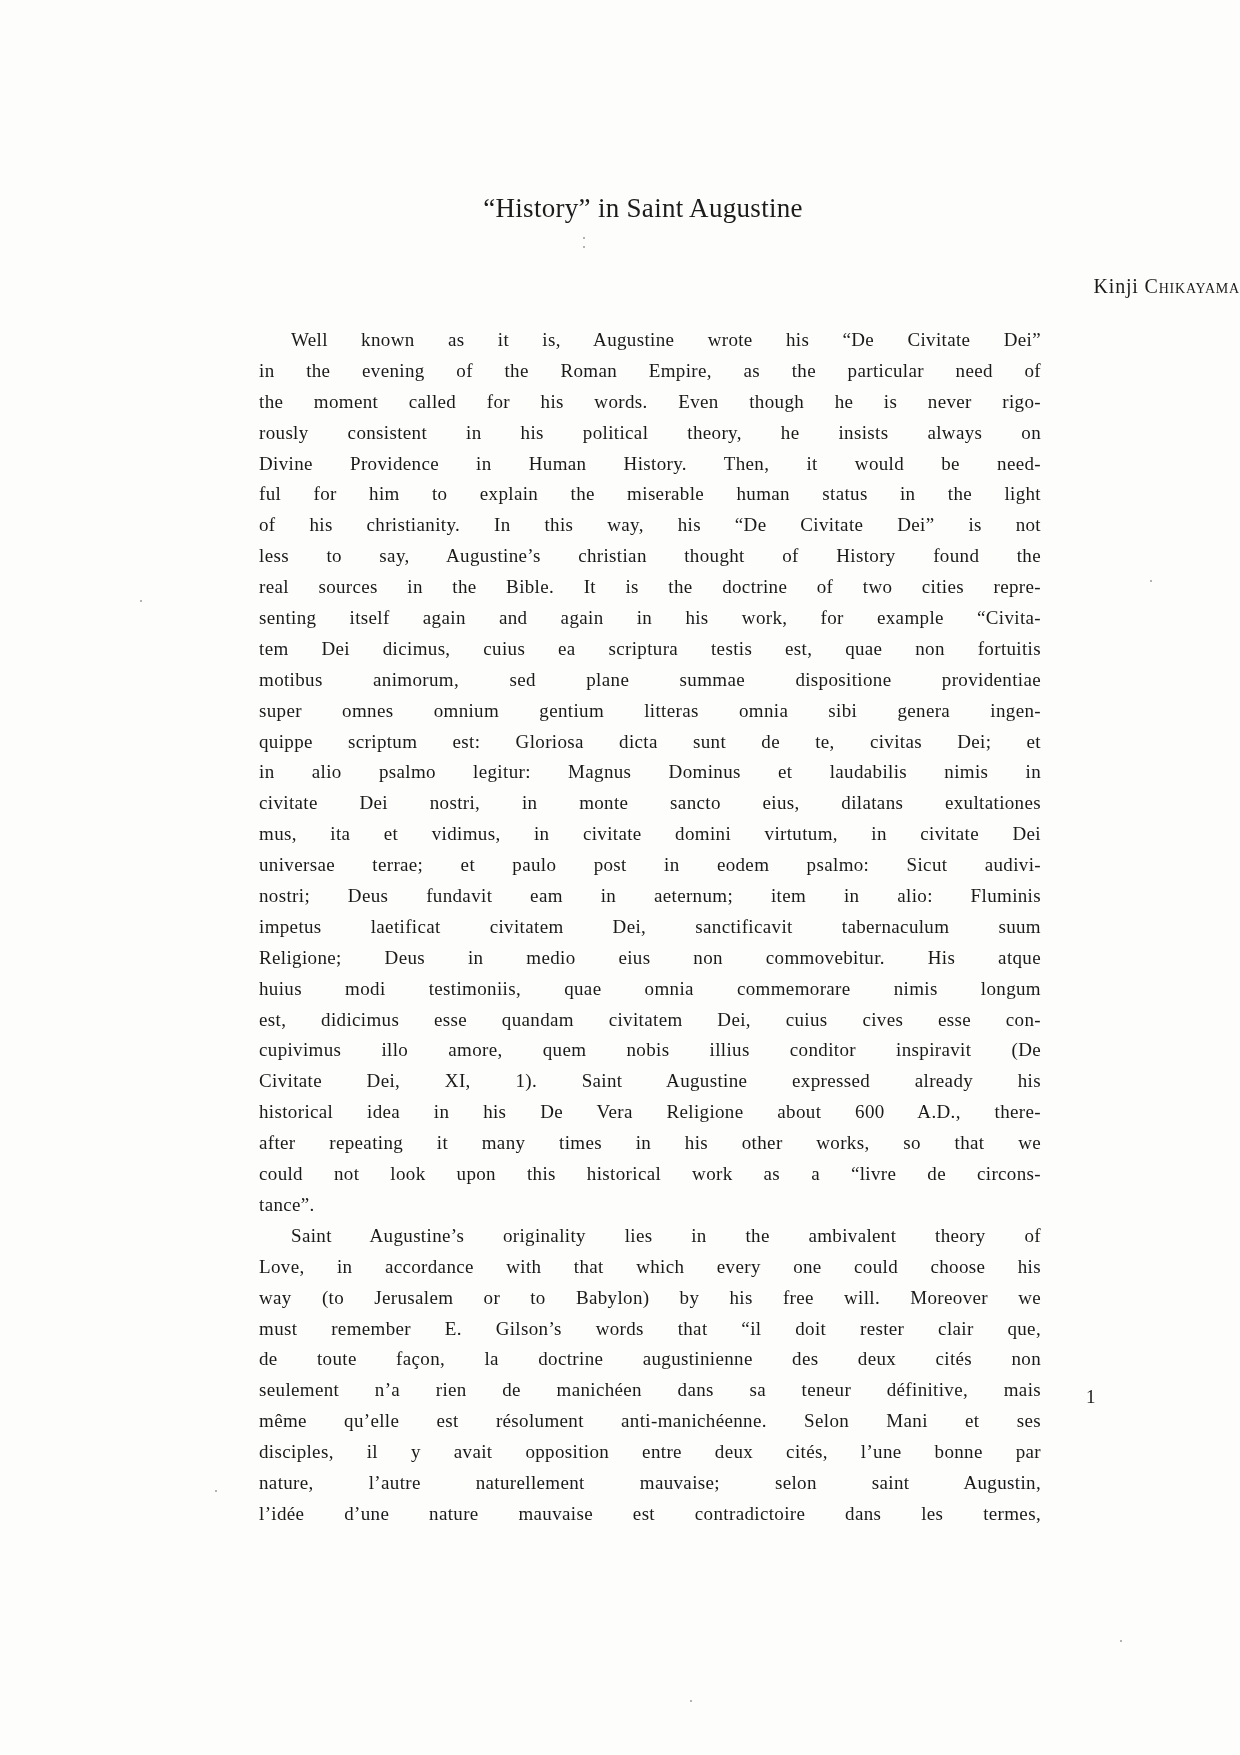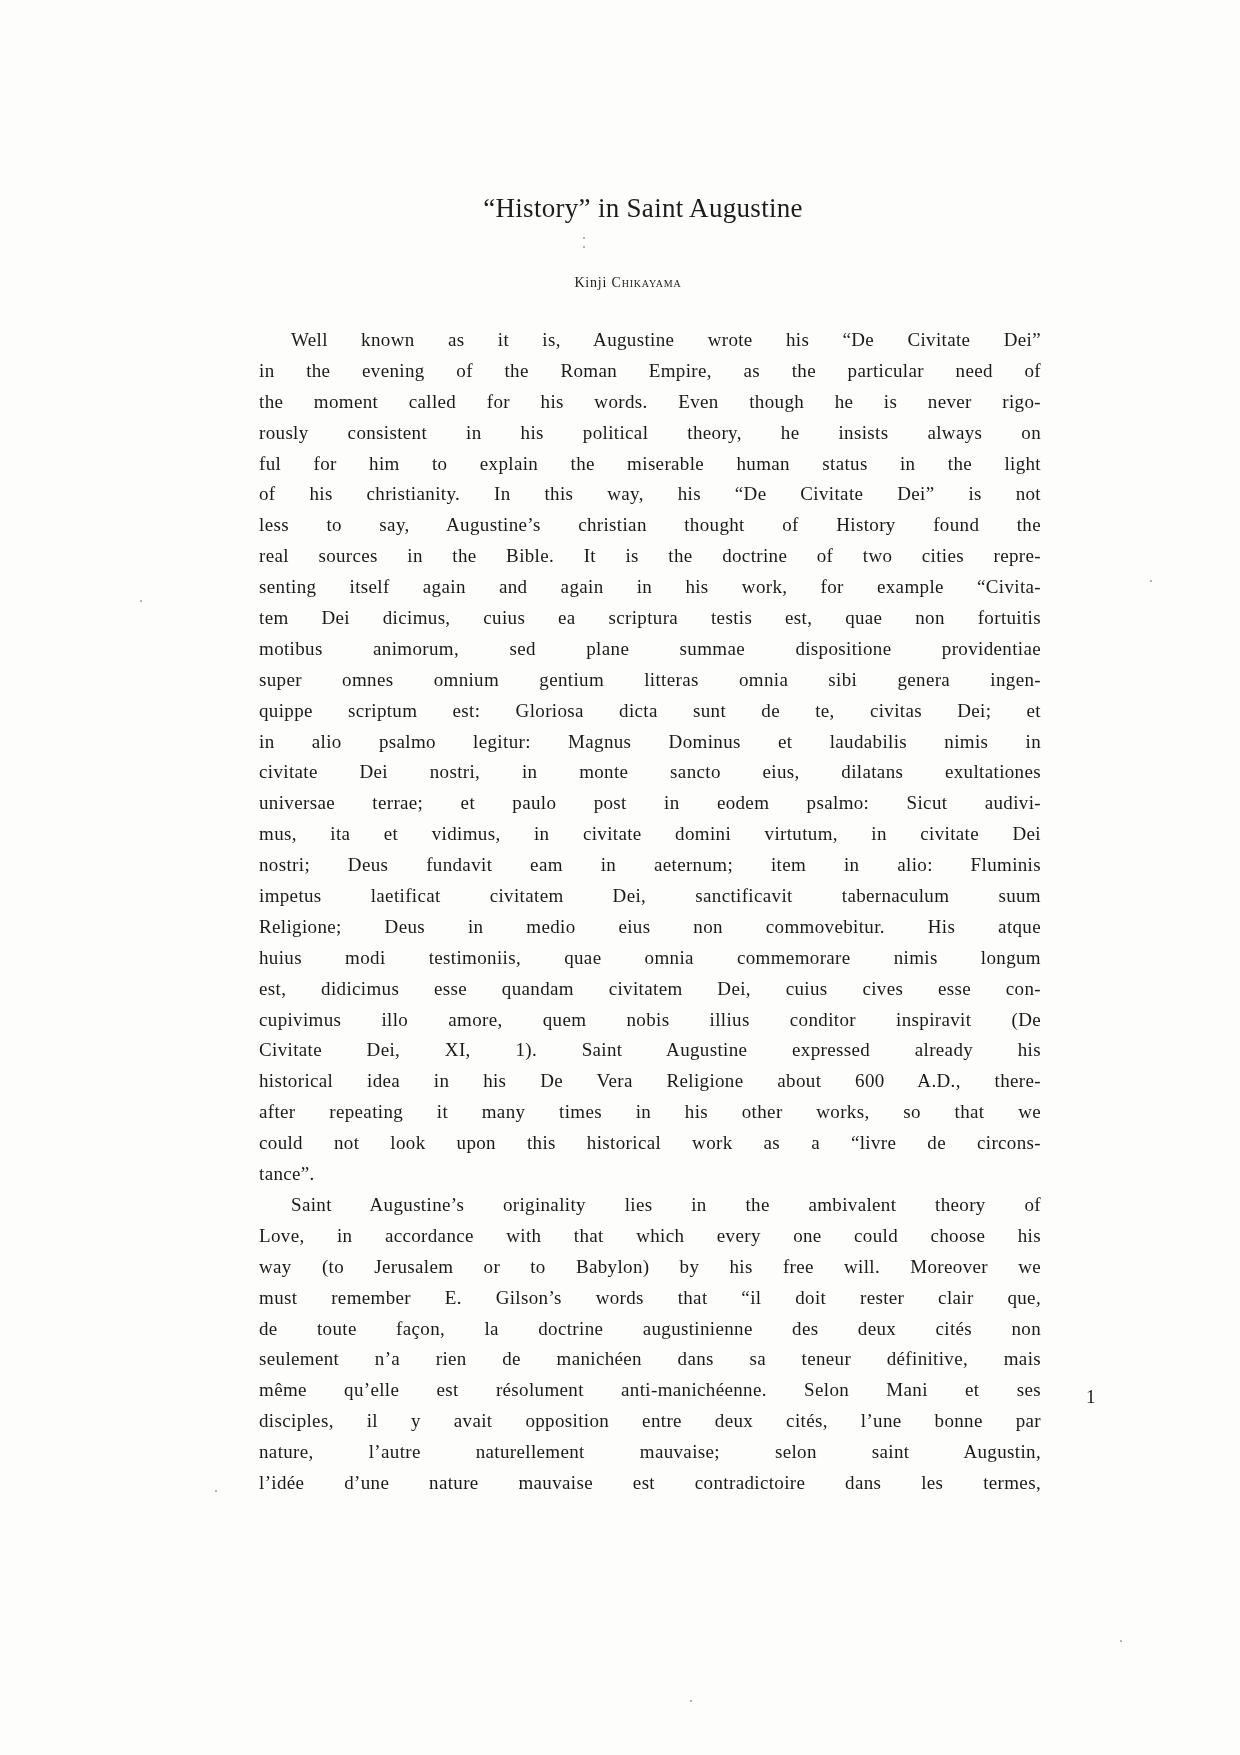--- a/index.html
+++ b/index.html
@@ -32,22 +32,22 @@
       letter-spacing: 0.3px;
       color: #1c1c1c;
       padding-left: 46px;
       box-sizing: border-box;
     }
     .author {
       position: absolute;
       top: 275px;
       left: 0;
       width: 1240px;
-      text-align: center;
-      font-size: 14px;
+      text-align: right;
+      font-size: 20px;
       letter-spacing: 0.8px;
       padding-left: 16px;
       box-sizing: border-box;
     }
     .author .sc {
       font-variant: small-caps;
     }
     .body-text {
       position: absolute;
       left: 259px;
@@ -96,33 +96,34 @@
     <span>Kinji</span>
     <span class="sc">Chikayama</span>
   </div>
 
   <div class="body-text">
     <div>
       <span class="line first">Well known as it is, Augustine wrote his “De Civitate Dei”</span>
       <span class="line">in the evening of the Roman Empire, as the particular need of</span>
       <span class="line">the moment called for his words. Even though he is never rigo-</span>
       <span class="line">rously consistent in his political theory, he insists always on</span>
+      <span class="line">Divine Providence in Human History. Then, it would be need-</span>
       <span class="line">ful for him to explain the miserable human status in the light</span>
       <span class="line">of his christianity. In this way, his “De Civitate Dei” is not</span>
       <span class="line">less to say, Augustine’s christian thought of History found the</span>
       <span class="line">real sources in the Bible. It is the doctrine of two cities repre-</span>
       <span class="line">senting itself again and again in his work, for example “Civita-</span>
       <span class="line">tem Dei dicimus, cuius ea scriptura testis est, quae non fortuitis</span>
       <span class="line">motibus animorum, sed plane summae dispositione providentiae</span>
       <span class="line">super omnes omnium gentium litteras omnia sibi genera ingen-</span>
       <span class="line">quippe scriptum est: Gloriosa dicta sunt de te, civitas Dei; et</span>
       <span class="line">in alio psalmo legitur: Magnus Dominus et laudabilis nimis in</span>
       <span class="line">civitate Dei nostri, in monte sancto eius, dilatans exultationes</span>
+      <span class="line">mus, ita et vidimus, in civitate domini virtutum, in civitate Dei</span>
       <span class="line">universae terrae; et paulo post in eodem psalmo: Sicut audivi-</span>
-      <span class="line">mus, ita et vidimus, in civitate domini virtutum, in civitate Dei</span>
       <span class="line">nostri; Deus fundavit eam in aeternum; item in alio: Fluminis</span>
       <span class="line">impetus laetificat civitatem Dei, sanctificavit tabernaculum suum</span>
       <span class="line">Religione; Deus in medio eius non commovebitur. His atque</span>
       <span class="line">huius modi testimoniis, quae omnia commemorare nimis longum</span>
       <span class="line">est, didicimus esse quandam civitatem Dei, cuius cives esse con-</span>
       <span class="line">cupivimus illo amore, quem nobis illius conditor inspiravit (De</span>
       <span class="line">Civitate Dei, XI, 1). Saint Augustine expressed already his</span>
       <span class="line">historical idea in his De Vera Religione about 600 A.D., there-</span>
       <span class="line">after repeating it many times in his other works, so that we</span>
       <span class="line">could not look upon this historical work as a “livre de circons-</span>

